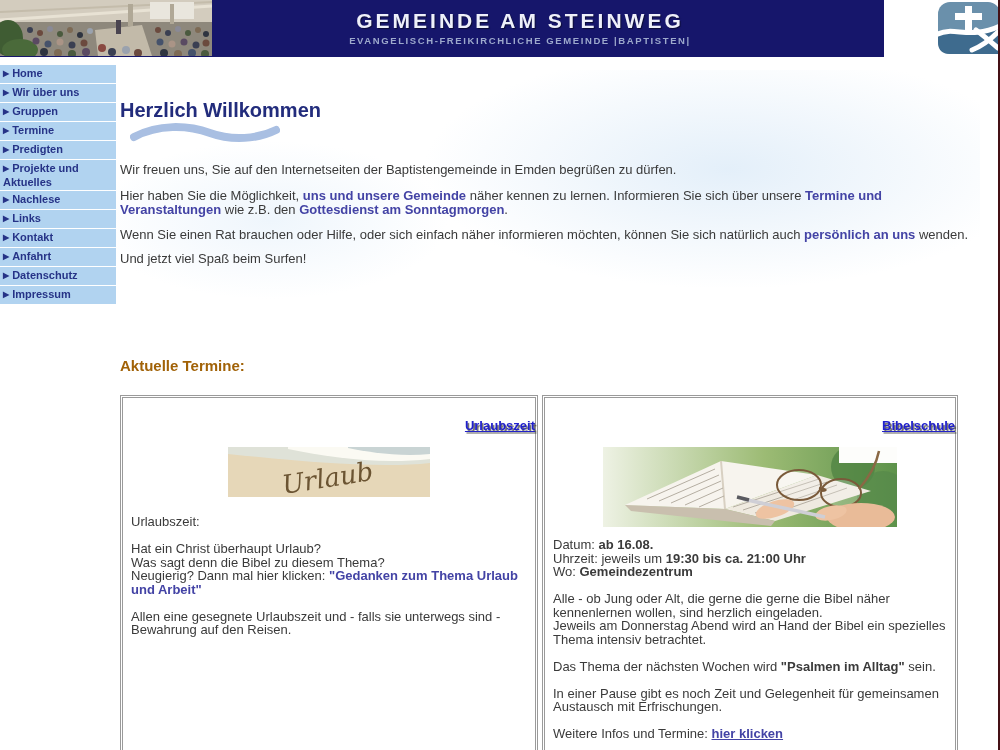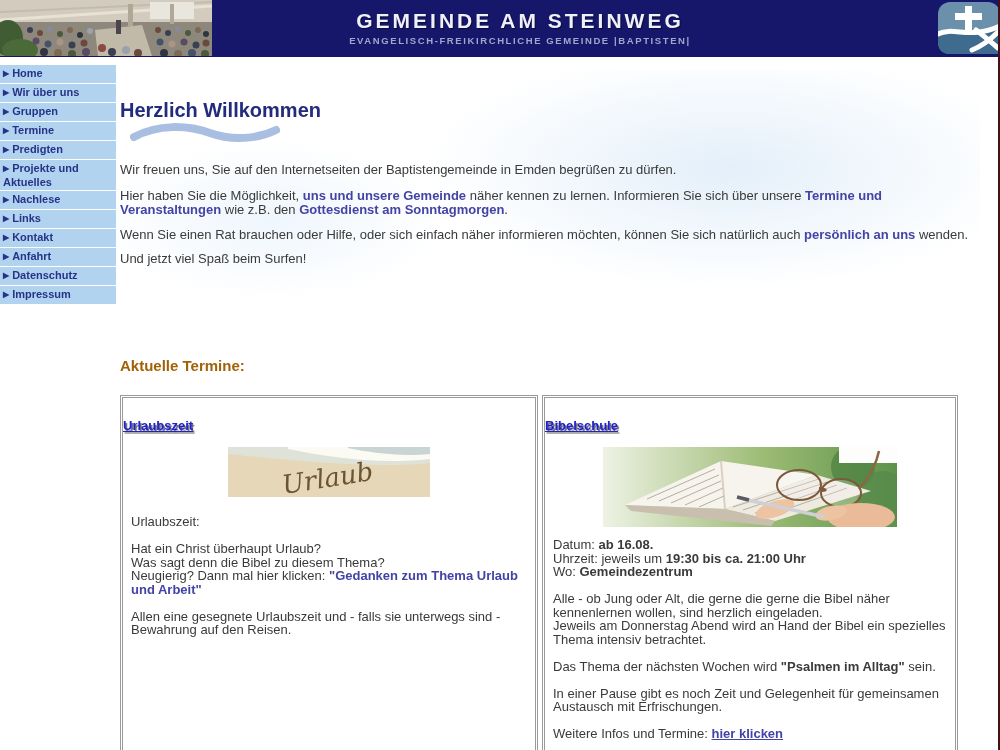--- a/index.html
+++ b/index.html
@@ -1,21 +1,21 @@
 <!DOCTYPE html>
 <html><head>
 <meta charset="utf-8">
 <style>
   * { margin:0; padding:0; box-sizing:border-box; }
   html,body { width:1000px; height:750px; overflow:hidden; background:#fff;
     font-family:"Liberation Sans", sans-serif; color:#3a3a3a; }
   .page { position:relative; width:1000px; height:750px; background:#fff; overflow:hidden; }
 
   
-  .header-band { position:absolute; left:0; top:0; width:1000px; height:57px; background:#16166b; }
+  .header-band { position:absolute; left:0; top:0; width:884px; height:57px; background:#16166b; }
   .header-photo { position:absolute; left:0; top:0; width:212px; height:56px; overflow:hidden; }
   .header-titles { position:absolute; left:40px; top:9px; width:960px; text-align:center; }
   .header-title { color:#eef0fa; font-size:21px; font-weight:bold; letter-spacing:3px;
     text-shadow:1px 1px 1px rgba(0,0,0,.5); }
   .header-subtitle { color:#9da9cc; font-size:9.5px; font-weight:bold; letter-spacing:1.6px; margin-top:2px; }
   .efg-logo { position:absolute; left:938px; top:2px; width:62px; height:52px; }
 
   
   .cloud1 { position:absolute; left:420px; top:70px; width:560px; height:220px;
     background:radial-gradient(ellipse at 55% 45%, rgba(205,226,245,.55), rgba(205,226,245,0) 70%); pointer-events:none; }
@@ -34,21 +34,21 @@
   .p { position:absolute; left:120px; width:850px; font-size:13px; line-height:13.5px; color:#3a3a3a; }
   .p1 { top:163px; } .p2 { top:189px; } .p3 { top:228px; } .p4 { top:252px; }
   a.tlink { color:#4343a5; font-weight:bold; text-decoration:none; cursor:pointer; }
   a.ulink { color:#4343a5; font-weight:bold; text-decoration:underline; cursor:pointer;text-align:right; }
   .termine-heading { position:absolute; left:120px; top:357px; font-size:15px; font-weight:bold; color:#a16207; }
 
   
   .box { position:absolute; top:395px; background:#fff; border:3px double #9a9a9a; }
   .box-left  { left:120px; width:418px; height:380px; }
   .box-right { left:542px; width:416px; height:380px; }
-  .box-title { text-align:left; margin-top:20px; font-size:13px; }
+  .box-title { text-align:right; margin-top:20px; font-size:13px; }
   .box-title a { color:#2121cc; font-weight:bold; text-decoration:underline; cursor:pointer;
     text-shadow:1.5px 1.5px 1px rgba(45,45,45,.75); }
   .box-img { display:block; margin:0 auto; }
   .beach-img { margin-top:14px; }
   .bible-img { margin-top:14px; }
   .box-text { font-size:13px; line-height:13.5px; color:#3a3a3a; padding:0 8px; }
   .box-left  .box-text { margin-top:18px; }
   .box-right .box-text { margin-top:11px; }
   .blank { height:13.5px; }
   .b { font-weight:bold; }

